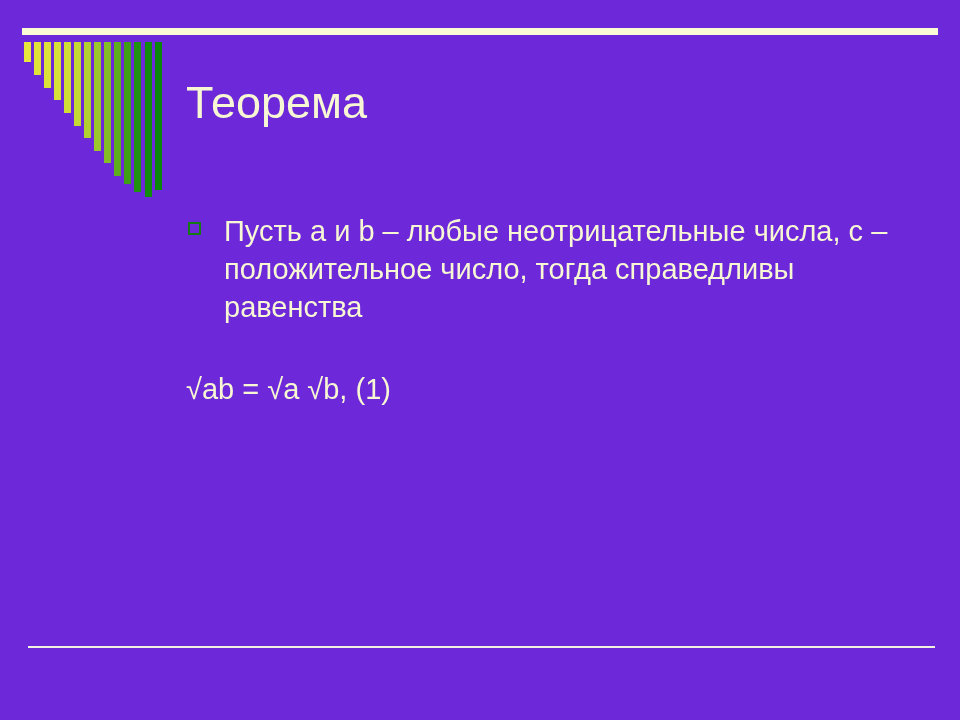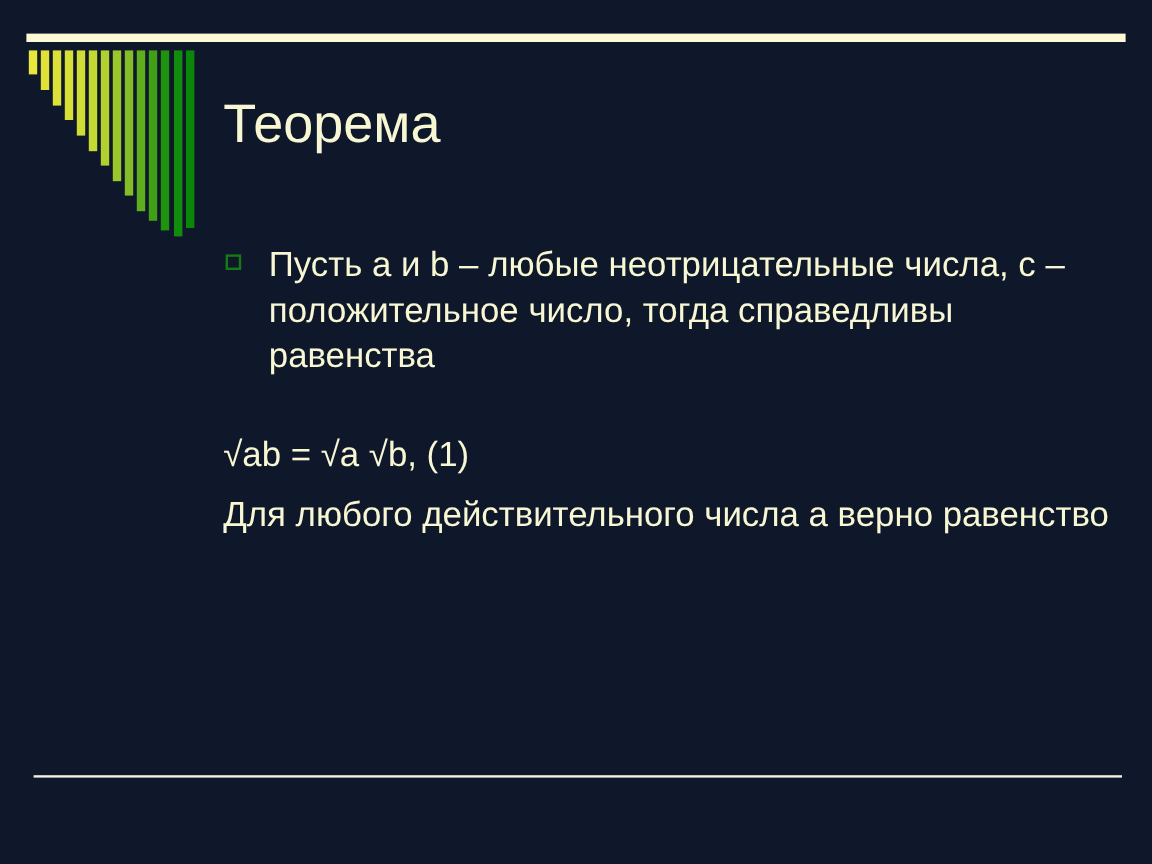--- a/index.html
+++ b/index.html
@@ -52,21 +52,21 @@
     font-size: 45px;
     line-height: 54px;
     letter-spacing: 0px;
     white-space: nowrap;
   }
 
   
   #body {
     position: absolute;
     left: 186px;
-    top: 202px;
+    top: 212px;
     width: 740px;
     color: #f7f7d4;
     font-size: 29px;
     line-height: 38px;
   }
 
   .para {
     position: relative;
     margin: 0 0 2px 0;
   }
@@ -118,21 +118,21 @@
     left: 28px;
     top: 646px;
     width: 907px;
     height: 2px;
     background: #f2f2e2;
   }
 </style>
 </head>
 <body>
 
-<div id="slide" style="background: #0f172a;">
+<div id="slide" style="background: #6d28d9;">
 
   <div id="top-bar" style="background: rgb(251, 251, 213);"></div>
 
   <div id="bar-decor">
       <div class="deco-bar" style="left: 0px; height: 20px; background: rgb(230, 230, 60);"></div>
       <div class="deco-bar" style="left: 10px; height: 33px; background: rgb(224, 226, 58);"></div>
       <div class="deco-bar" style="left: 20px; height: 46px; background: rgb(220, 226, 58);"></div>
       <div class="deco-bar" style="left: 30px; height: 58px; background: rgb(214, 224, 56);"></div>
       <div class="deco-bar" style="left: 40px; height: 71px; background: rgb(207, 221, 54);"></div>
       <div class="deco-bar" style="left: 50px; height: 84px; background: rgb(196, 217, 52);"></div>
@@ -153,22 +153,19 @@
     <div class="para bulleted">
       <span class="bullet-sq" style="border-color: rgb(21, 122, 21);"></span>
       <span>Пусть a и b – любые неотрицательные числа, c – положительное число, тогда справедливы равенства</span>
     </div>
 
     <div class="para plain formula">
       <span>√ab =  √a √b,  (1)</span>
     </div>
 
 
-    <div class="para wrap2">
-      <span>Для любого действительного числа a верно равенство</span>
-    </div>
 
 
   </div>
 
   <div id="bottom-rule" style="background: rgb(242, 242, 226);"></div>
 
 </div>
 
 </body></html>

